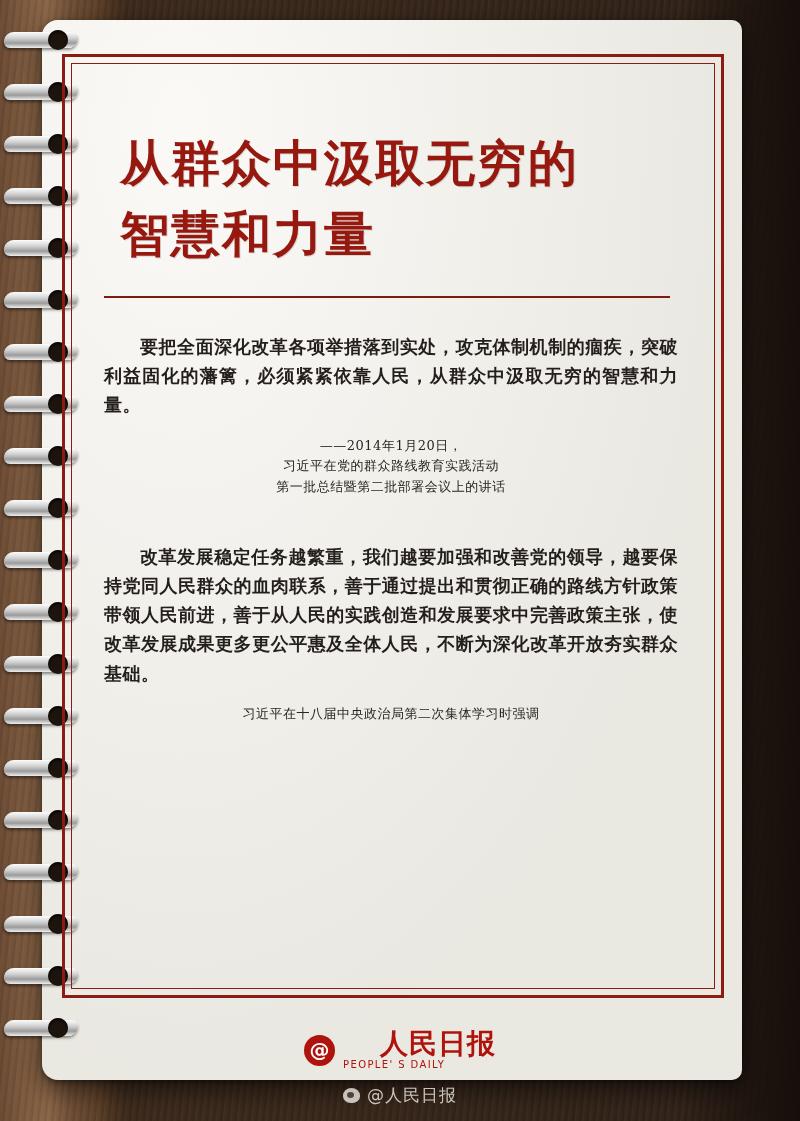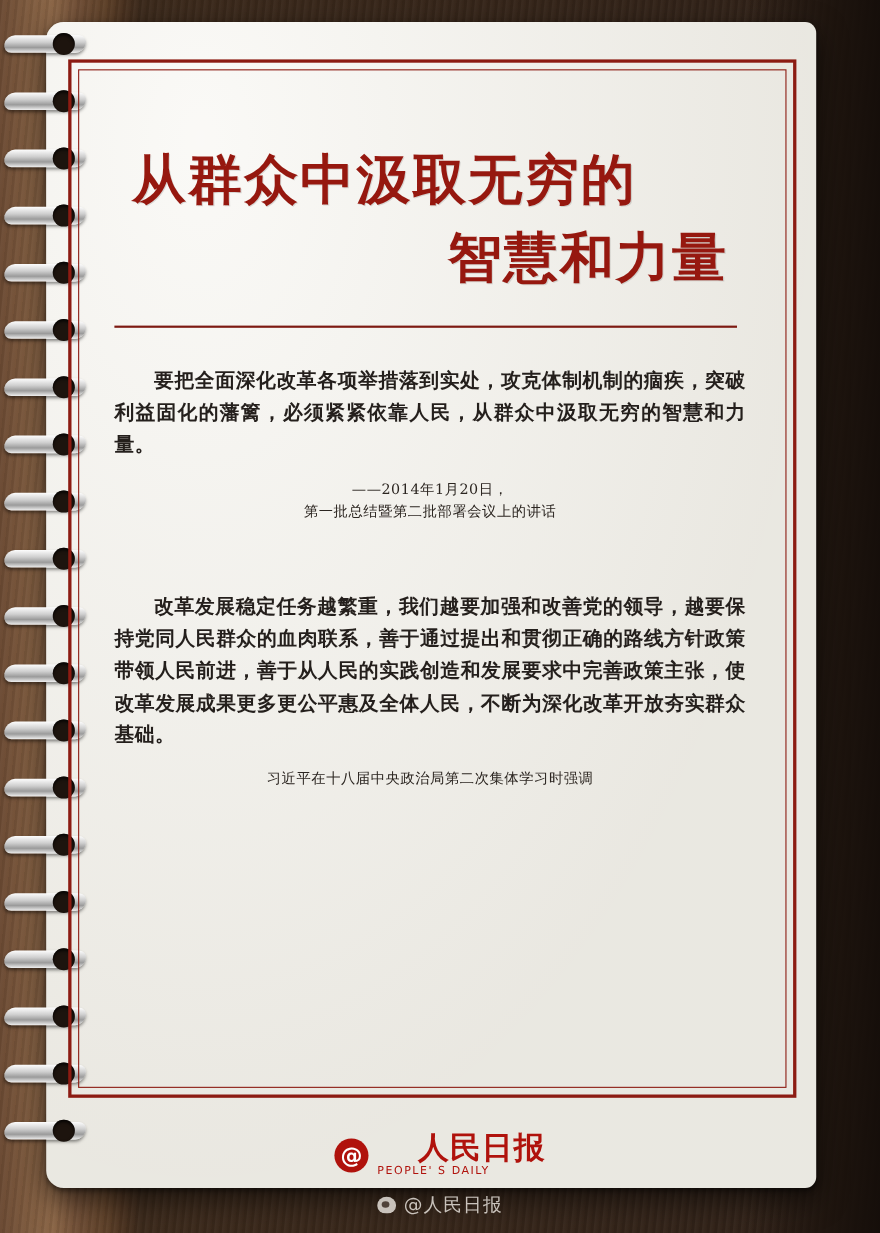--- a/index.html
+++ b/index.html
@@ -123,21 +123,21 @@
   .title {
     color: #96180f;
     font-family: "DejaVu Sans", sans-serif;
     font-weight: bold;
     font-size: 49px;
     line-height: 1.45;
     letter-spacing: 2px;
     margin: 16px;
     text-shadow: 1px 1px 0 rgba(0,0,0,0.12);
   }
-  .title-line2 { display: block; text-align: right; }
+  .title-line2 { display: block; }
 
   .rule {
     margin-top: 26px;
     width: 566px;
     height: 2px;
     background: #7d1a12;
   }
 
   .quote-block {
     margin-top: 34px;
@@ -157,21 +157,21 @@
     margin-top: 16px;
     color: #2b2520;
     font-family: "DejaVu Serif", serif;
     font-size: 13px;
     line-height: 1.6;
     text-align: center;
     letter-spacing: 0.5px;
   }
   .attrib div { white-space: nowrap; }
 
-  .quote-block.second { margin-top: 60px; }
+  .quote-block.second { margin-top: 44px; }
 
   
   .footer-logo {
     position: absolute;
     left: 0;
     right: 0;
     top: 1030px;
     text-align: center;
   }
   .logo-row {
@@ -343,20 +343,21 @@
       <span>从群众中汲取无穷的</span>
       <span class="title-line2">智慧和力量</span>
     </h1>
 
     <div class="rule"></div>
 
     <div class="quote-block">
       <p class="quote-text">要把全面深化改革各项举措落到实处，攻克体制机制的痼疾，突破利益固化的藩篱，必须紧紧依靠人民，从群众中汲取无穷的智慧和力量。</p>
       <div class="attrib">
         <div>——2014年1月20日，</div>
+        <div>习近平在党的群众路线教育实践活动</div>
         <div>第一批总结暨第二批部署会议上的讲话</div>
       </div>
     </div>
 
     <div class="quote-block second">
       <p class="quote-text">改革发展稳定任务越繁重，我们越要加强和改善党的领导，越要保持党同人民群众的血肉联系，善于通过提出和贯彻正确的路线方针政策带领人民前进，善于从人民的实践创造和发展要求中完善政策主张，使改革发展成果更多更公平惠及全体人民，不断为深化改革开放夯实群众基础。</p>
       <div class="attrib">
         <div>习近平在十八届中央政治局第二次集体学习时强调</div>
       </div>
     </div>

